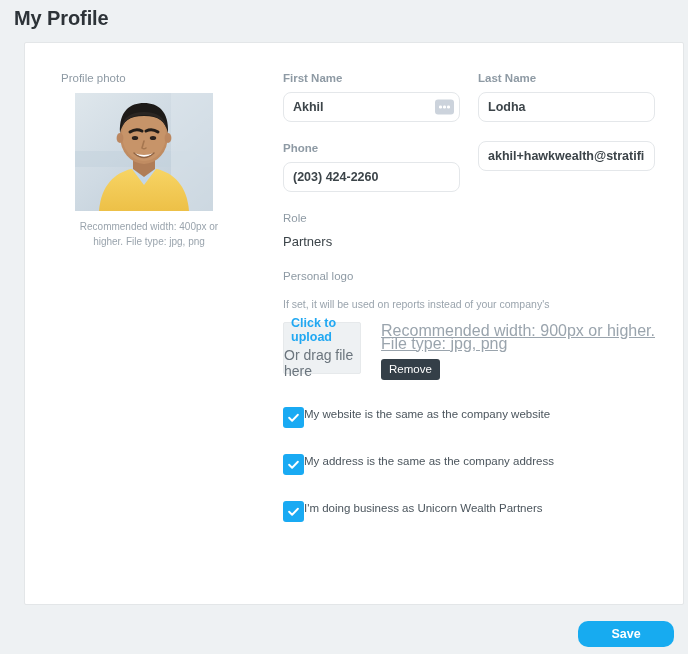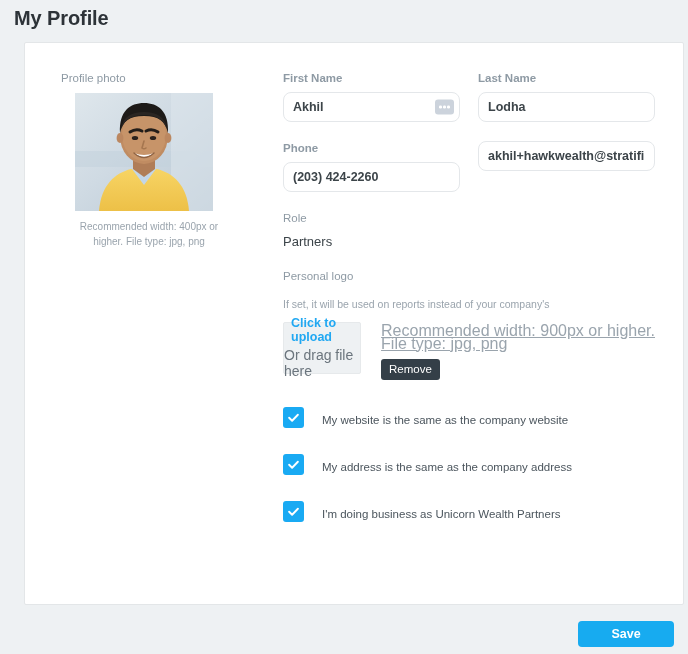--- a/index.html
+++ b/index.html
@@ -189,22 +189,21 @@
     border: none;
     border-radius: 3px;
     cursor: pointer;
     font-family: "Liberation Sans", sans-serif;
   }
 
   
   .checks { margin-top: 27px; }
   .check-row {
     display: flex;
-    align-items: flex-end;
-    gap: 18px;
+    align-items: flex-start;
     margin-bottom: 26px;
   }
   .check-row:last-child { margin-bottom: 0; }
 
   .cbox {
     width: 21px; height: 21px;
     background: #19aaf3;
     border-radius: 3px;
     flex: 0 0 auto;
     display: flex;
@@ -223,21 +222,21 @@
   
   .save-btn {
     position: absolute;
     left: 578px;
     top: 621px;
     width: 96px;
     height: 26px;
     background: #17abf0;
     color: #ffffff;
     border: none;
-    border-radius: 4px;
+    border-radius: 10px;
     font-size: 12.5px;
     font-weight: bold;
     cursor: pointer;
     font-family: "Liberation Sans", sans-serif;
   }
 </style>
 </head>
 <body>
 
 <div class="page">

